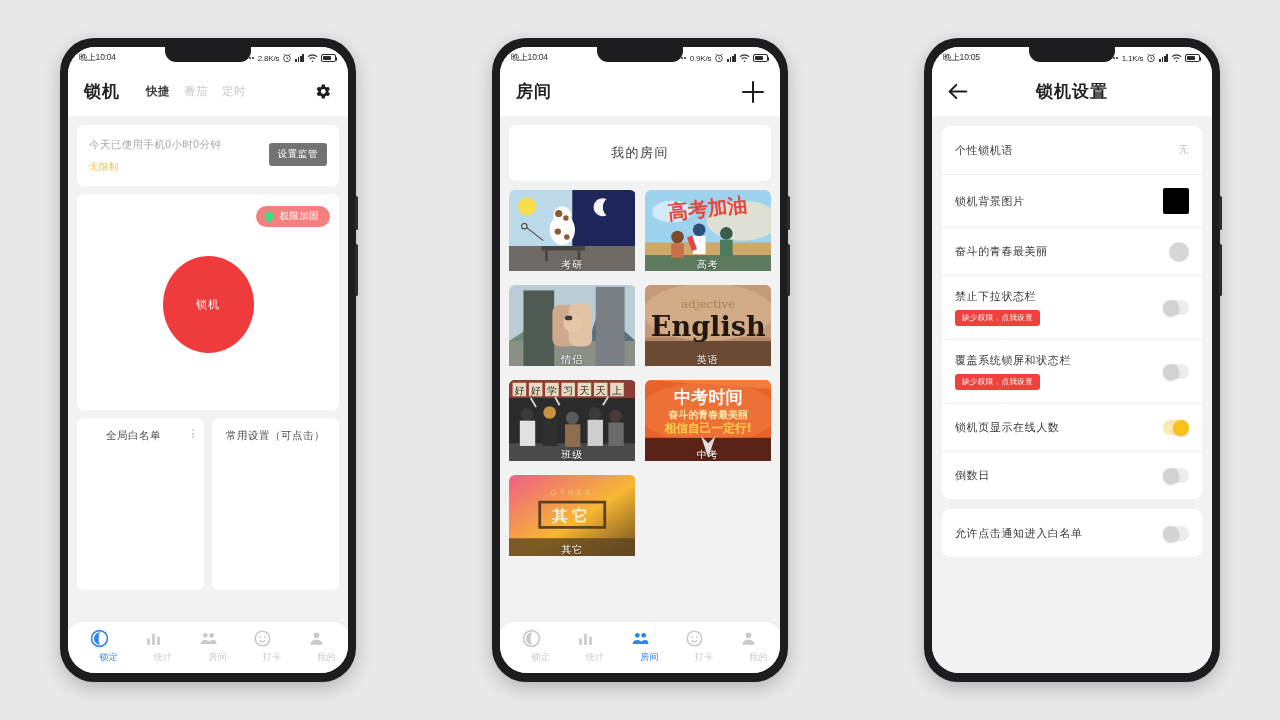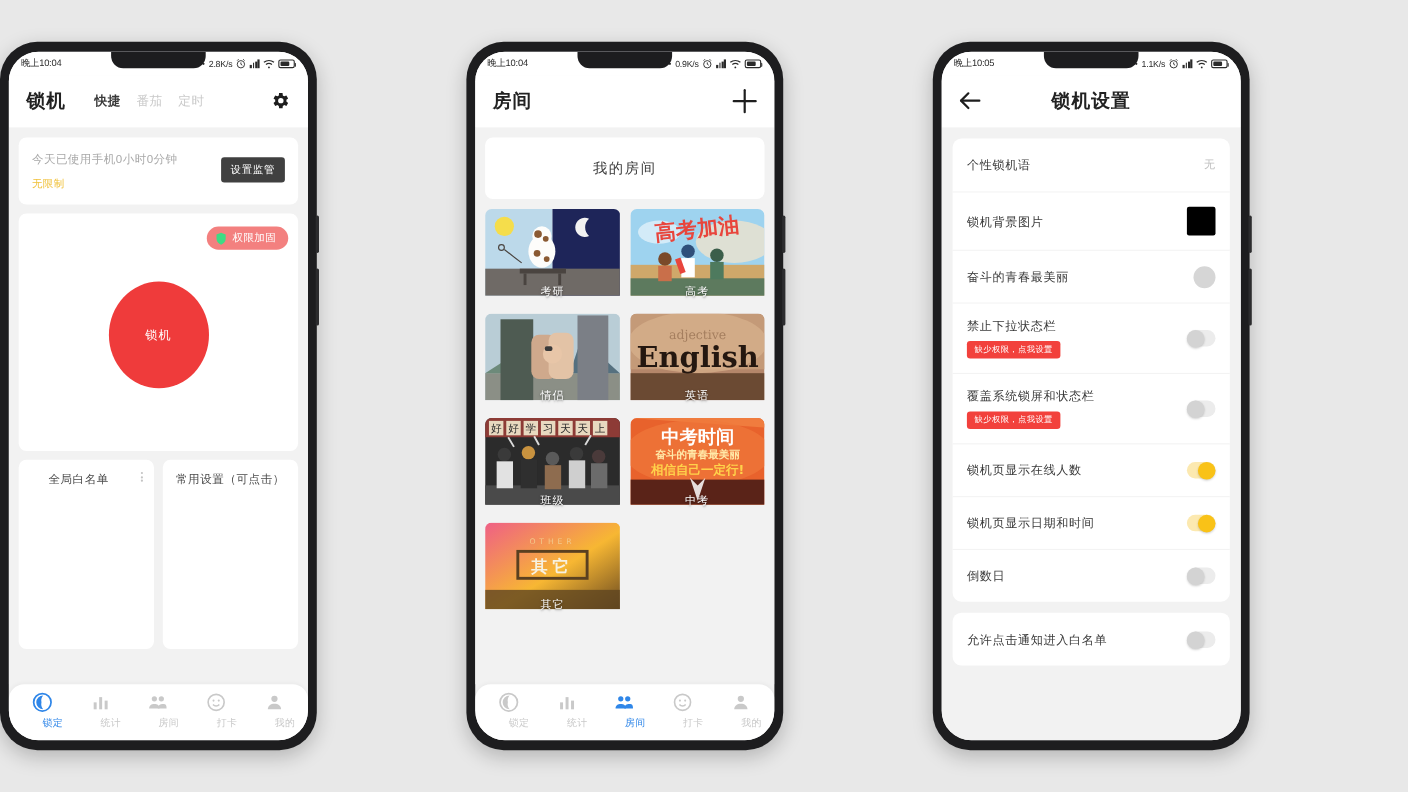--- a/index.html
+++ b/index.html
@@ -4,21 +4,21 @@
 <style>
   * { box-sizing: border-box; margin: 0; padding: 0; }
   html, body {
     width: 1280px; height: 720px;
     background: #e8e8e8;
     font-family: "Liberation Sans", sans-serif;
     overflow: hidden;
   }
   .stage {
     position: relative;
-    width: 1136px; height: 720px;
+    width: 1280px; height: 720px;
     display: flex; align-items: center; justify-content: center;
     gap: 136px;
   }
 
   
   .phone {
     position: relative;
     width: 296px; height: 644px;
     background: #1d1d1f;
     border-radius: 34px;
@@ -106,21 +106,21 @@
     flex: 1 1 auto; background: #f2f2f2;
     padding: 9px 9px 0 9px; overflow: hidden;
   }
   .card { background: #fff; border-radius: 7px; }
 
   .usage-card { padding: 13px 12px 12px 12px; display: flex; align-items: flex-start; }
   .usage-texts { flex: 1 1 auto; }
   .usage-main { font-size: 10.5px; color: #a8a8a8; letter-spacing: 0.4px; }
   .usage-sub { font-size: 9.5px; color: #f0c13a; margin-top: 9px; letter-spacing: 0.4px; }
   .btn-blue {
-    background: #404040; color: #fff; font-size: 9.5px;
+    background: #737373; color: #fff; font-size: 9.5px;
     padding: 5px 9px; border-radius: 3px; border: none;
     letter-spacing: 0.6px; cursor: pointer; margin-top: 5px;
   }
 
   .lock-card {
     margin-top: 8px; height: 216px; position: relative;
     display: flex; align-items: center; justify-content: center; text-align: center;
   }
   .perm-pill {
     position: absolute; top: 12px; right: 9px;
@@ -689,28 +689,20 @@
 
           <div class="set-row">
             <div class="set-texts">
               <div class="set-label">锁机页显示在线人数</div>
             </div>
             <div class="toggle on">
                 <span class="knob"></span>
               </div>
           </div>
 
-          <div class="set-row">
-            <div class="set-texts">
-              <div class="set-label">锁机页显示日期和时间</div>
-            </div>
-            <div class="toggle on">
-                <span class="knob"></span>
-              </div>
-          </div>
 
           <div class="set-row">
             <div class="set-texts">
               <div class="set-label">倒数日</div>
             </div>
             <div class="toggle">
                 <span class="knob"></span>
               </div>
           </div>
 

